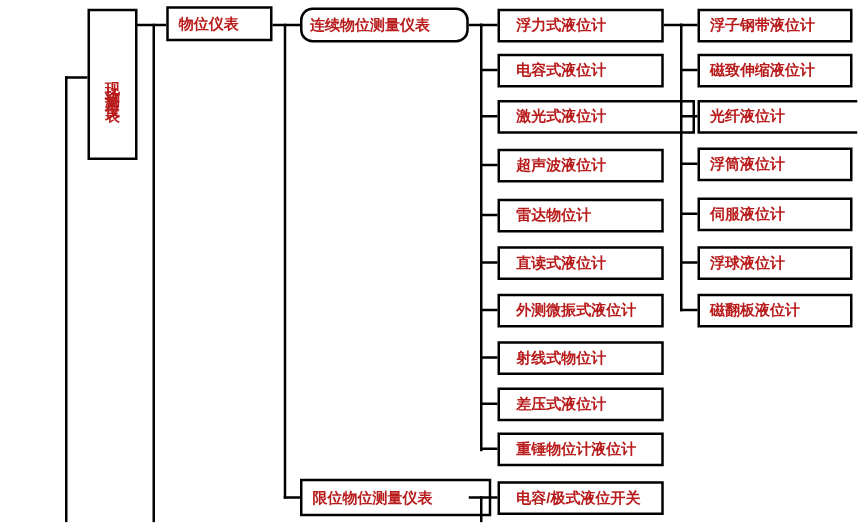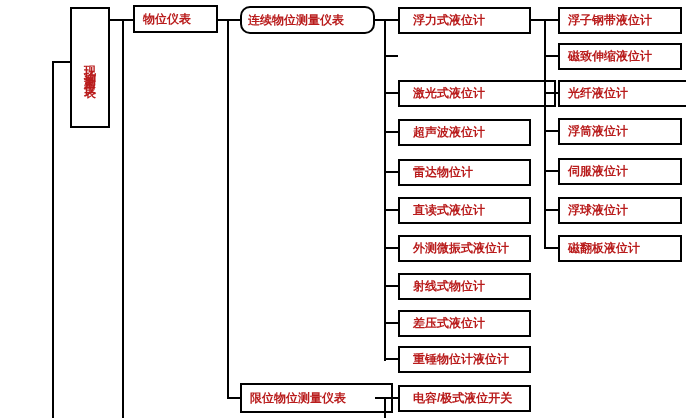--- a/index.html
+++ b/index.html
@@ -44,20 +44,21 @@
 </style>
 </head>
 <body>
 
 <div id="canvas">
     <div class="node vertical" style="left: 70px; top: 7px; width: 40px; height: 121px; border-color: rgb(0, 0, 0);">现场测量仪表</div>
     <div class="node" style="left: 133px; top: 5px; width: 85px; height: 28px; padding-left: 8px; border-color: rgb(0, 0, 0);">物位仪表</div>
     <div class="node" style="left: 240px; top: 6px; width: 135px; height: 28px; padding-left: 6px; border-color: rgb(0, 0, 0); border-radius: 10px;">连续物位测量仪表</div>
     <div class="node" style="left: 240px; top: 383px; width: 153px; height: 30px; padding-left: 8px; border-color: rgb(0, 0, 0);">限位物位测量仪表</div>
     <div class="node" style="left: 398px; top: 7px; width: 133px; height: 27px; padding-left: 13px; border-color: rgb(0, 0, 0);">浮力式液位计</div>
+    <div class="node" style="left: 398px; top: 43px; width: 133px; height: 27px; padding-left: 13px; border-color: rgb(0, 0, 0);">电容式液位计</div>
     <div class="node" style="left: 398px; top: 80px; width: 158px; height: 27px; padding-left: 13px; border-color: rgb(0, 0, 0);">激光式液位计</div>
     <div class="node" style="left: 398px; top: 119px; width: 133px; height: 27px; padding-left: 13px; border-color: rgb(0, 0, 0);">超声波液位计</div>
     <div class="node" style="left: 398px; top: 159px; width: 133px; height: 27px; padding-left: 13px; border-color: rgb(0, 0, 0);">雷达物位计</div>
     <div class="node" style="left: 398px; top: 197px; width: 133px; height: 27px; padding-left: 13px; border-color: rgb(0, 0, 0);">直读式液位计</div>
     <div class="node" style="left: 398px; top: 235px; width: 133px; height: 27px; padding-left: 13px; border-color: rgb(0, 0, 0);">外测微振式液位计</div>
     <div class="node" style="left: 398px; top: 273px; width: 133px; height: 27px; padding-left: 13px; border-color: rgb(0, 0, 0);">射线式物位计</div>
     <div class="node" style="left: 398px; top: 310px; width: 133px; height: 27px; padding-left: 13px; border-color: rgb(0, 0, 0);">差压式液位计</div>
     <div class="node" style="left: 398px; top: 346px; width: 133px; height: 27px; padding-left: 13px; border-color: rgb(0, 0, 0);">重锤物位计液位计</div>
     <div class="node" style="left: 398px; top: 385px; width: 133px; height: 27px; padding-left: 13px; border-color: rgb(0, 0, 0);">电容/极式液位开关</div>
     <div class="node" style="left: 558px; top: 7px; width: 124px; height: 27px; padding-left: 8px; border-color: rgb(0, 0, 0);">浮子钢带液位计</div>

